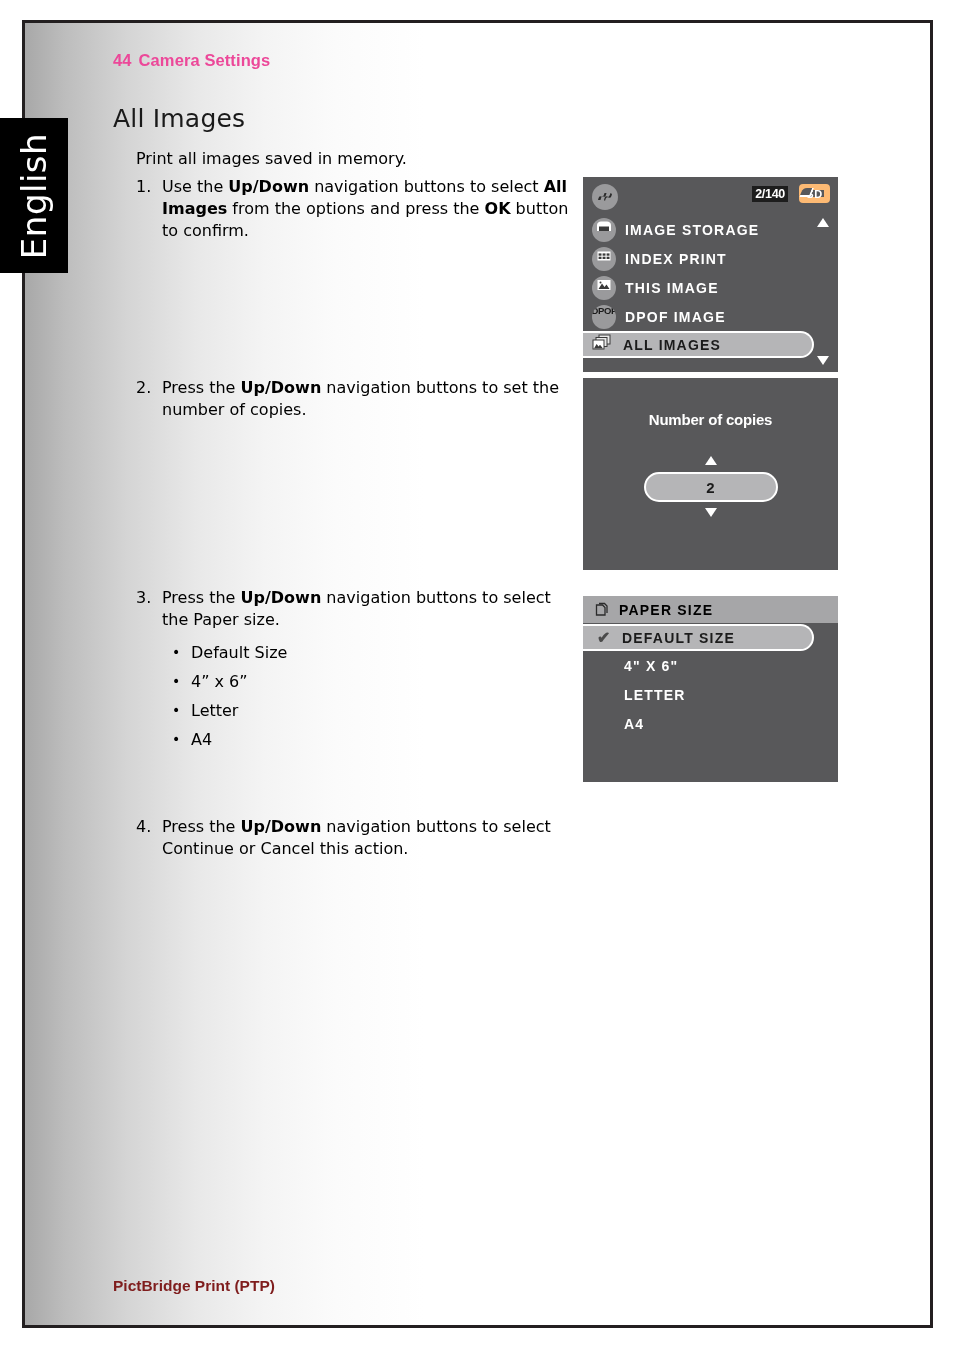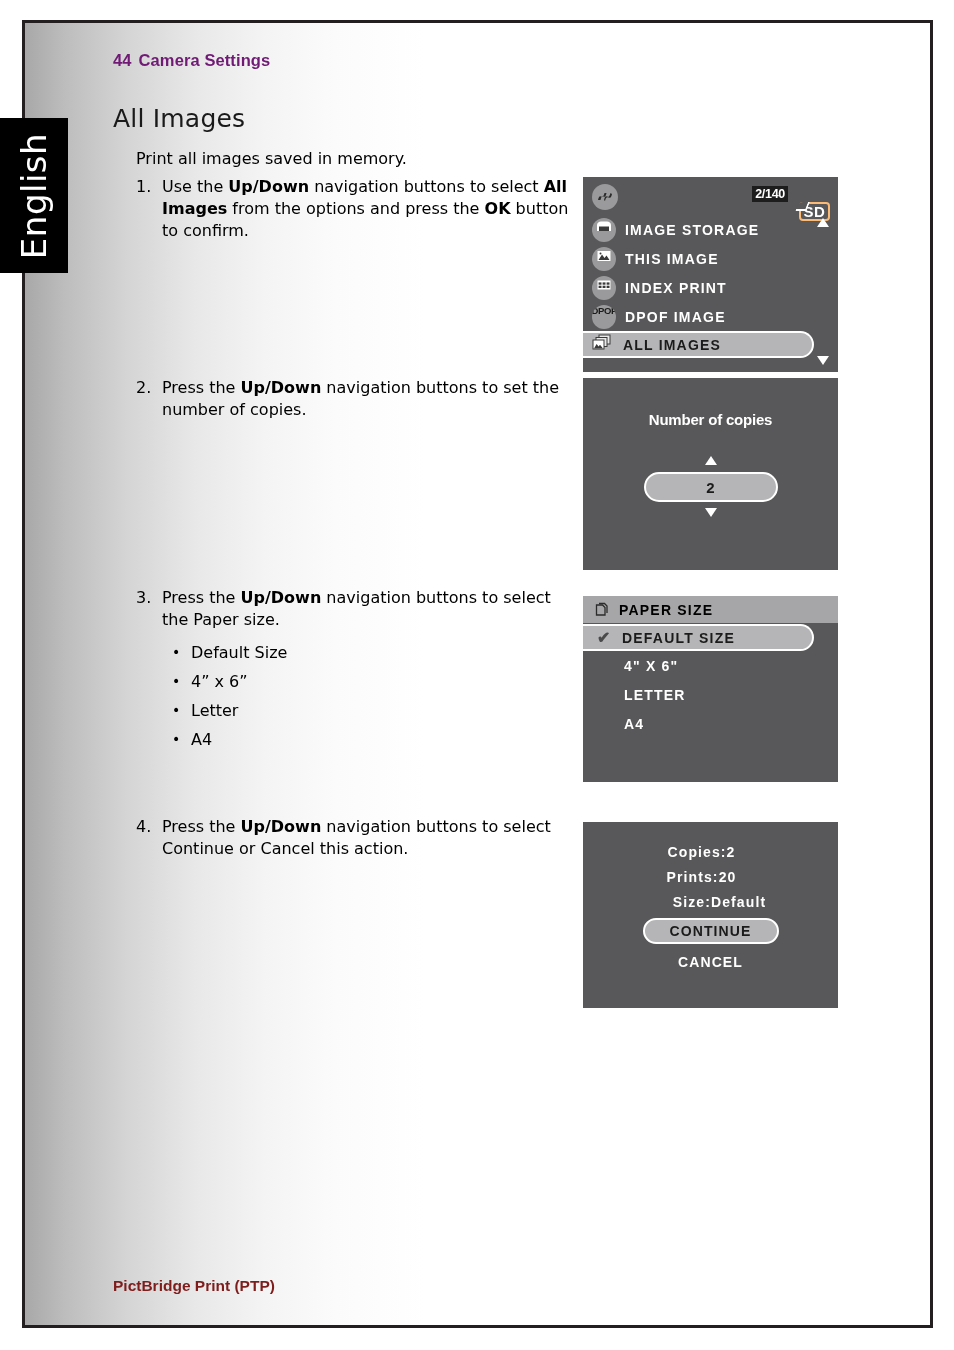--- a/index.html
+++ b/index.html
@@ -61,21 +61,21 @@
   }
 
   
   .page-header {
     position: absolute;
     left: 113px;
     top: 51px;
     font-family: "Liberation Sans", sans-serif;
     font-size: 16.5px;
     font-weight: bold;
-    color: #701a75;
+    color: #ec4899;
     letter-spacing: 0.1px;
   }
   .page-header .num { margin-right: 7px; }
 
   
   .section-title {
     position: absolute;
     left: 113px;
     top: 104px;
     font-family: "DejaVu Sans", sans-serif;
@@ -196,28 +196,28 @@
     font-weight: bold;
     color: #ffffff;
     letter-spacing: -0.3px;
     background: #1d1d1d;
     padding: 1px 3px 1px 3px;
     line-height: 14px;
   }
   .sd-badge {
     position: absolute;
     right: 8px;
-    top: 25px;
+    top: 7px;
     width: 31px;
     height: 19px;
-    border: 2px solid #fdba74;
+    border: 6px solid #fdba74;
     border-radius: 4px;
     background: #58585a;
     color: #ffffff;
-    font-size: 15px;
+    font-size: 11px;
     font-weight: bold;
     display: flex;
     align-items: center;
     justify-content: center;
     letter-spacing: 0.5px;
   }
   .sd-badge::before {
     content: "";
     position: absolute;
     left: -2px;
@@ -502,31 +502,20 @@
     <div class="menu-list">
 
       <div class="menu-row">
         <span class="menu-icon">
           <svg width="18" height="18" viewBox="0 0 18 18">
             <path d="M2 13 L2 7 C2 5, 4 3.5, 6 3.5 L12 3.5 C14 3.5, 16 5, 16 7 L16 13 Z" fill="#ffffff"></path>
             <rect x="4" y="8.5" width="10" height="4.5" fill="#3a3a3a"></rect>
           </svg>
         </span>
         <span class="menu-label">IMAGE STORAGE</span>
-      </div>
-
-      <div class="menu-row">
-        <span class="menu-icon">
-          <svg width="18" height="18" viewBox="0 0 18 18">
-            <rect x="2.5" y="4" width="13" height="10" fill="#ffffff"></rect>
-            <path d="M3.5 13 L7 7.5 L9.5 11 L11.5 8.5 L14.5 13 Z" fill="#3a3a3a"></path>
-            <circle cx="5.5" cy="6.5" r="1" fill="#3a3a3a"></circle>
-          </svg>
-        </span>
-        <span class="menu-label">THIS IMAGE</span>
       </div>
 
       <div class="menu-row">
         <span class="menu-icon">
           <svg width="18" height="18" viewBox="0 0 18 18">
             <rect x="2.5" y="4.5" width="13" height="9" fill="#ffffff"></rect>
             <g fill="#3a3a3a">
               <rect x="3.6" y="6.4" width="2.9" height="2.3"></rect>
               <rect x="7.6" y="6.4" width="2.9" height="2.3"></rect>
               <rect x="11.6" y="6.4" width="2.9" height="2.3"></rect>
@@ -534,20 +523,31 @@
               <rect x="7.6" y="9.7" width="2.9" height="2.3"></rect>
               <rect x="11.6" y="9.7" width="2.9" height="2.3"></rect>
             </g>
           </svg>
         </span>
         <span class="menu-label">INDEX PRINT</span>
       </div>
 
       <div class="menu-row">
         <span class="menu-icon">
+          <svg width="18" height="18" viewBox="0 0 18 18">
+            <rect x="2.5" y="4" width="13" height="10" fill="#ffffff"></rect>
+            <path d="M3.5 13 L7 7.5 L9.5 11 L11.5 8.5 L14.5 13 Z" fill="#3a3a3a"></path>
+            <circle cx="5.5" cy="6.5" r="1" fill="#3a3a3a"></circle>
+          </svg>
+        </span>
+        <span class="menu-label">THIS IMAGE</span>
+      </div>
+
+      <div class="menu-row">
+        <span class="menu-icon">
           <span class="dpof-text">DPOF</span>
         </span>
         <span class="menu-label">DPOF IMAGE</span>
       </div>
 
       <div class="menu-row selected">
         <span class="menu-icon">
           <svg width="22" height="19" viewBox="0 0 22 19">
             <rect x="8" y="2" width="11" height="9" fill="#e9e9e9" stroke="#3a3a3a" stroke-width="1"></rect>
             <rect x="5" y="4.5" width="11" height="9" fill="#e9e9e9" stroke="#3a3a3a" stroke-width="1"></rect>
@@ -589,21 +589,14 @@
       </div>
       <div class="paper-row">
         <span class="paper-label">LETTER</span>
       </div>
       <div class="paper-row">
         <span class="paper-label">A4</span>
       </div>
     </div>
   </div>
 
-  <div class="lcd lcd-4">
-    <div class="summary-line sum-copies">Copies:2</div>
-    <div class="summary-line sum-prints">Prints:20</div>
-    <div class="summary-line sum-size">Size:Default</div>
-    <div class="continue-btn">CONTINUE</div>
-    <div class="cancel-btn">CANCEL</div>
-  </div>
 
 </div>
 
 </body></html>

